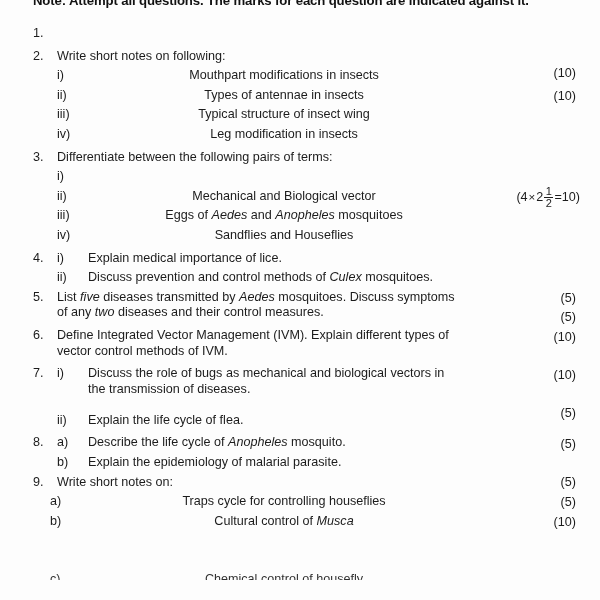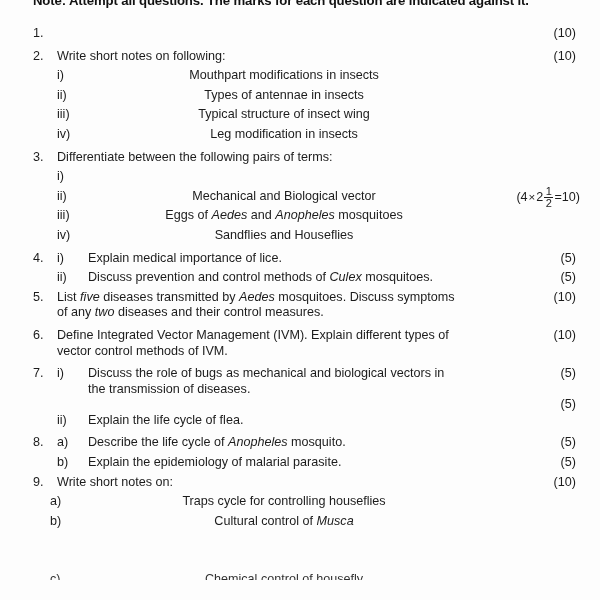--- a/index.html
+++ b/index.html
@@ -66,20 +66,21 @@
     padding-right: 6px;
     max-width: 418px;
   }
 
   .q-marks {
     position: absolute;
     right: 24px;
     width: 44px;
     text-align: right;
     white-space: nowrap;
+    margin-top: 40px;
   }
 
   
   .sub-row {
     display: flex;
     align-items: flex-start;
     font-size: 12.6px;
     line-height: 15.6px;
     position: relative;
     padding-right: 24px;

